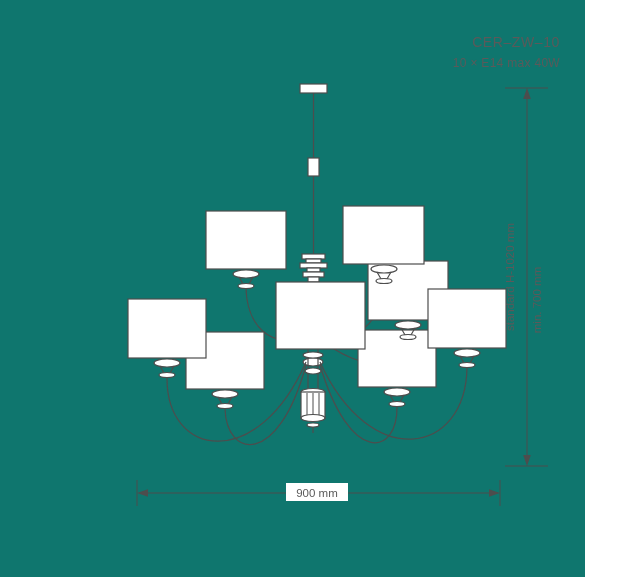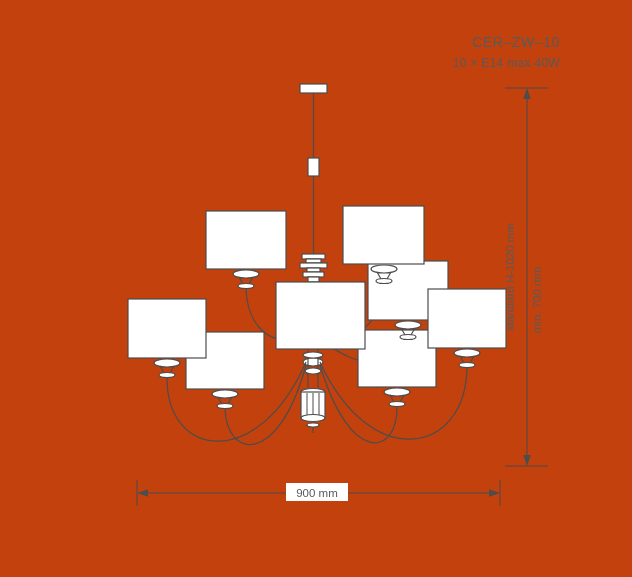--- a/index.html
+++ b/index.html
@@ -3,23 +3,23 @@
   <meta charset="utf-8">
   <style>
     html, body {
       margin: 0;
       padding: 0;
       background: #ffffff;
       font-family: "Liberation Sans", sans-serif;
     }
     .page {
       position: relative;
-      width: 632px;
+      width: 585px;
       height: 577px;
-      background: #c2410c;
+      background: #0f766e;
       overflow: hidden;
     }
     svg { display: block; }
     .line { stroke: #4d4d4d; stroke-width: 1.2; fill: none; }
     .thin { stroke: #4d4d4d; stroke-width: 1; fill: none; }
     .shade { stroke: #4d4d4d; stroke-width: 1.2; fill: #ffffff; }
     .whitefill { fill: #ffffff; stroke: #4d4d4d; stroke-width: 1.2; }
     .arrowhead { fill: #4d4d4d; stroke: none; }
     .dim-text {
       font-family: "Liberation Sans", sans-serif;

